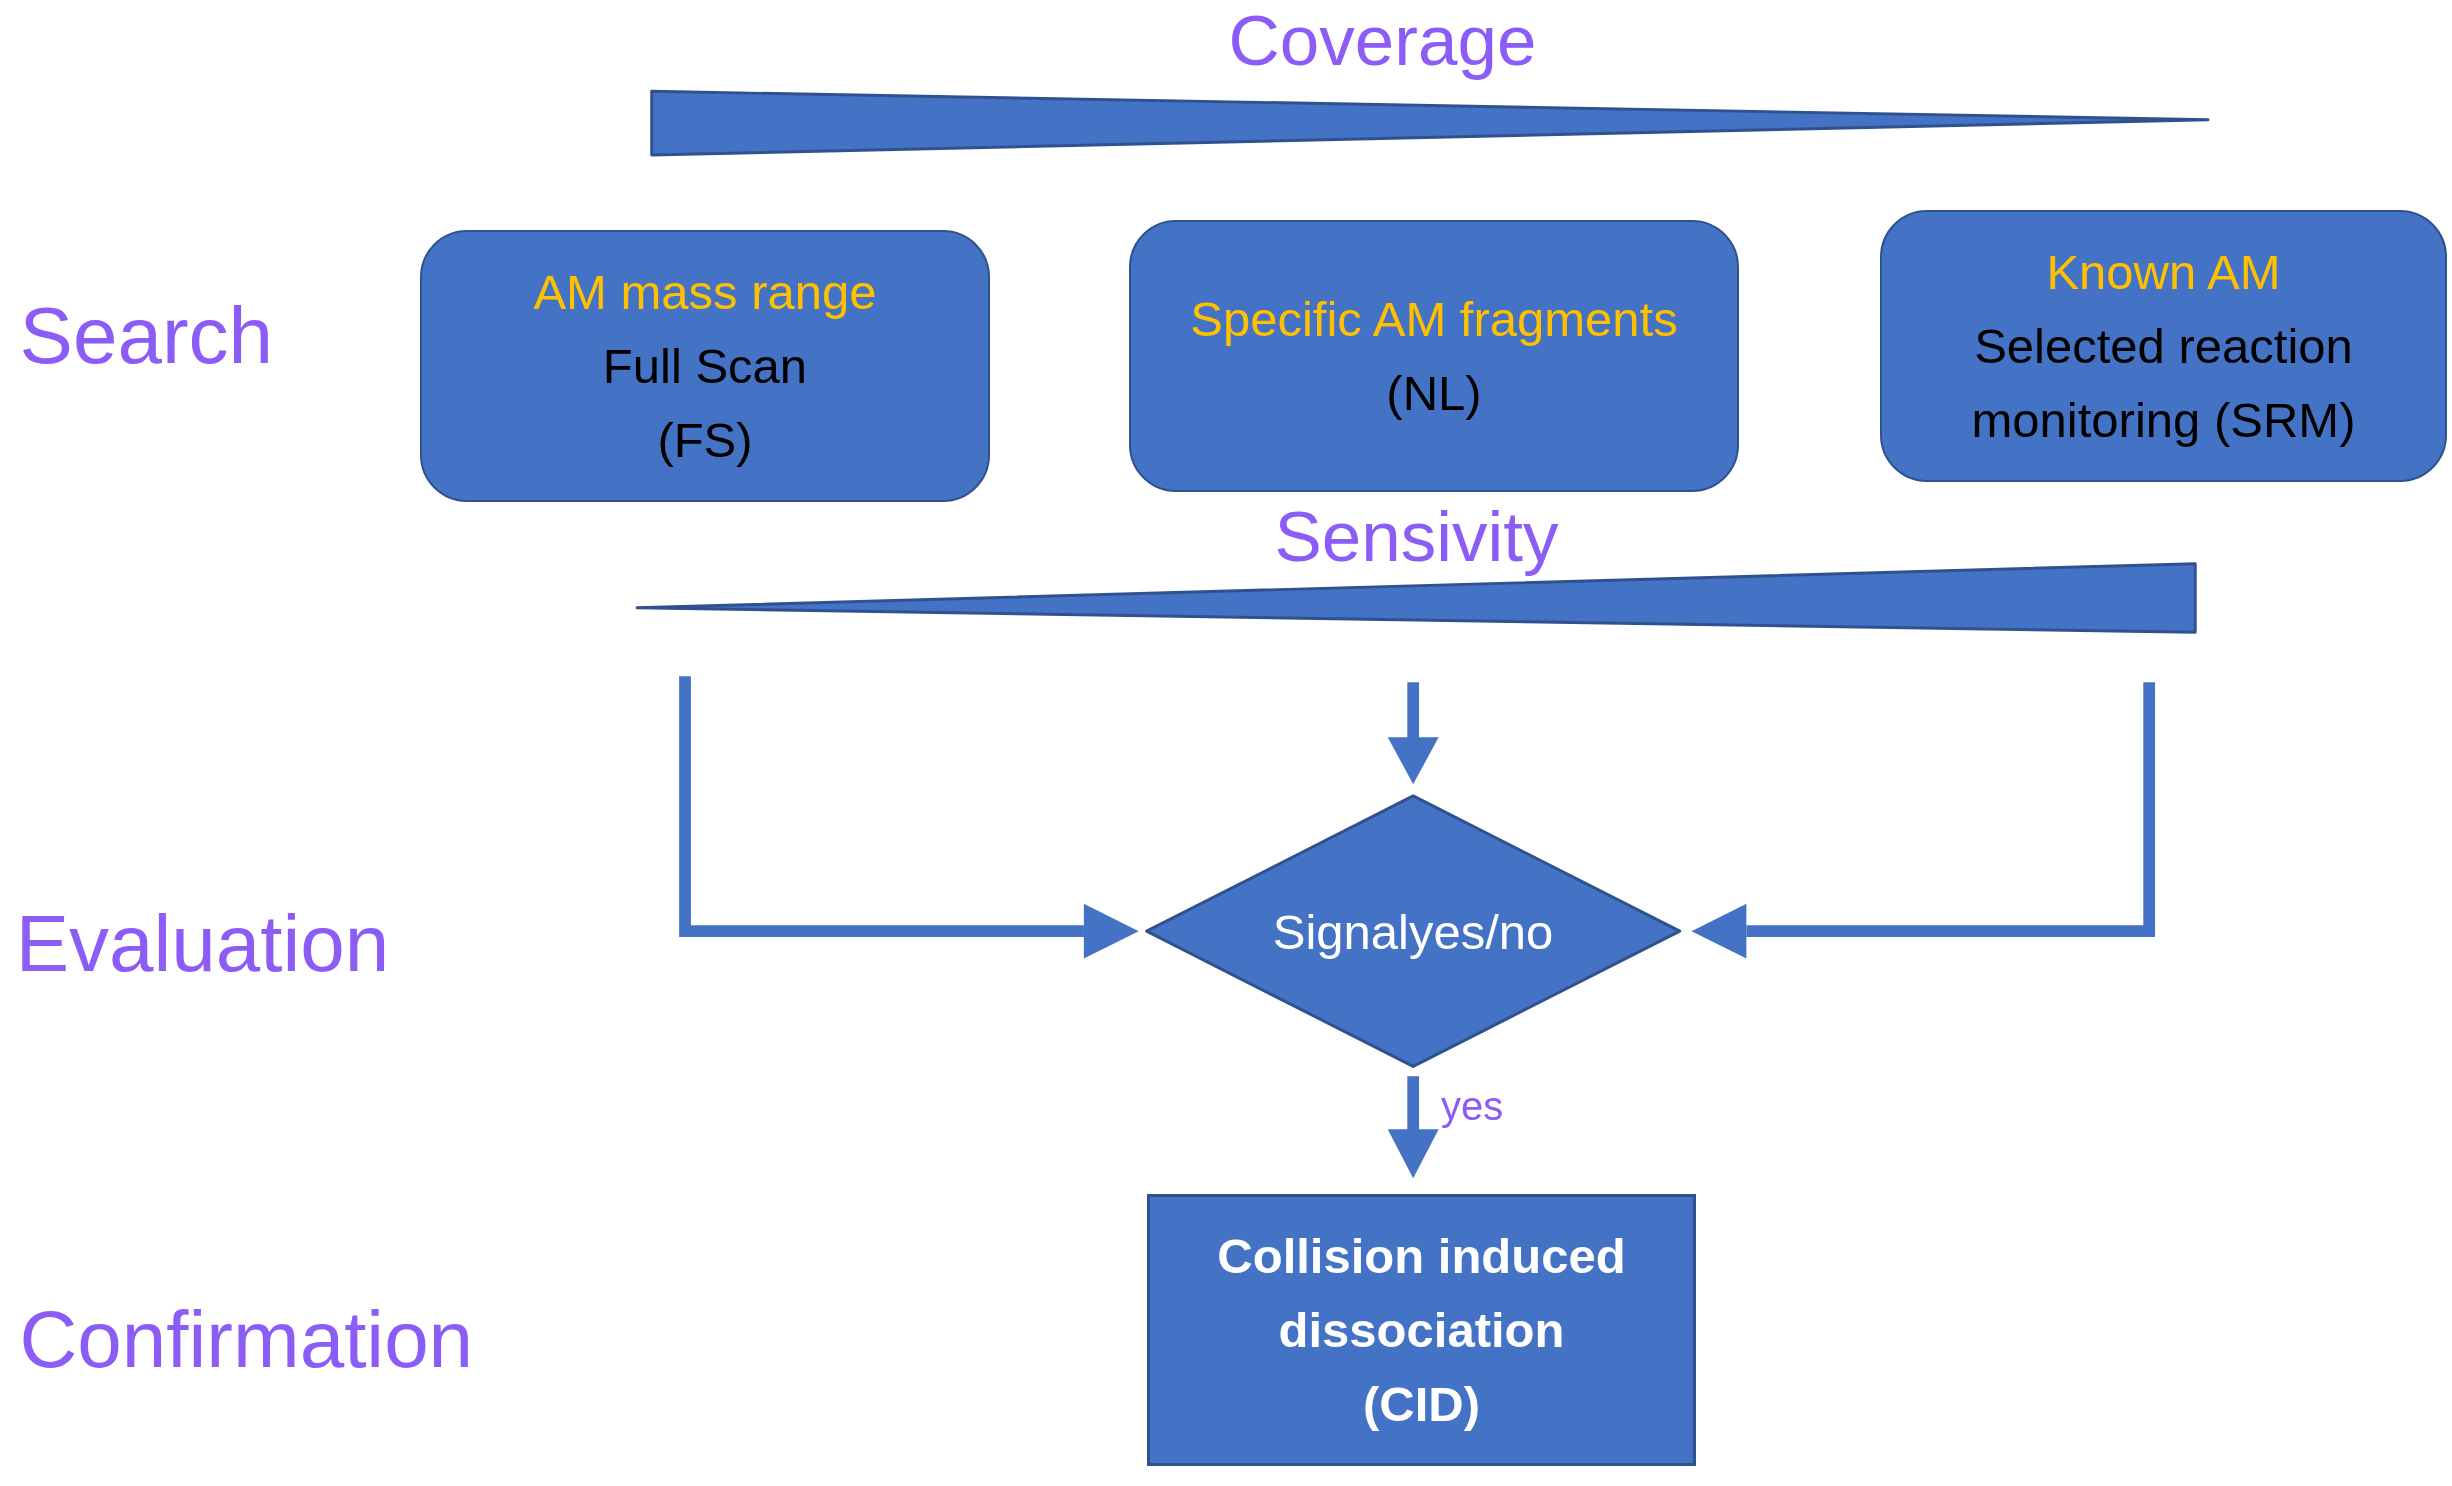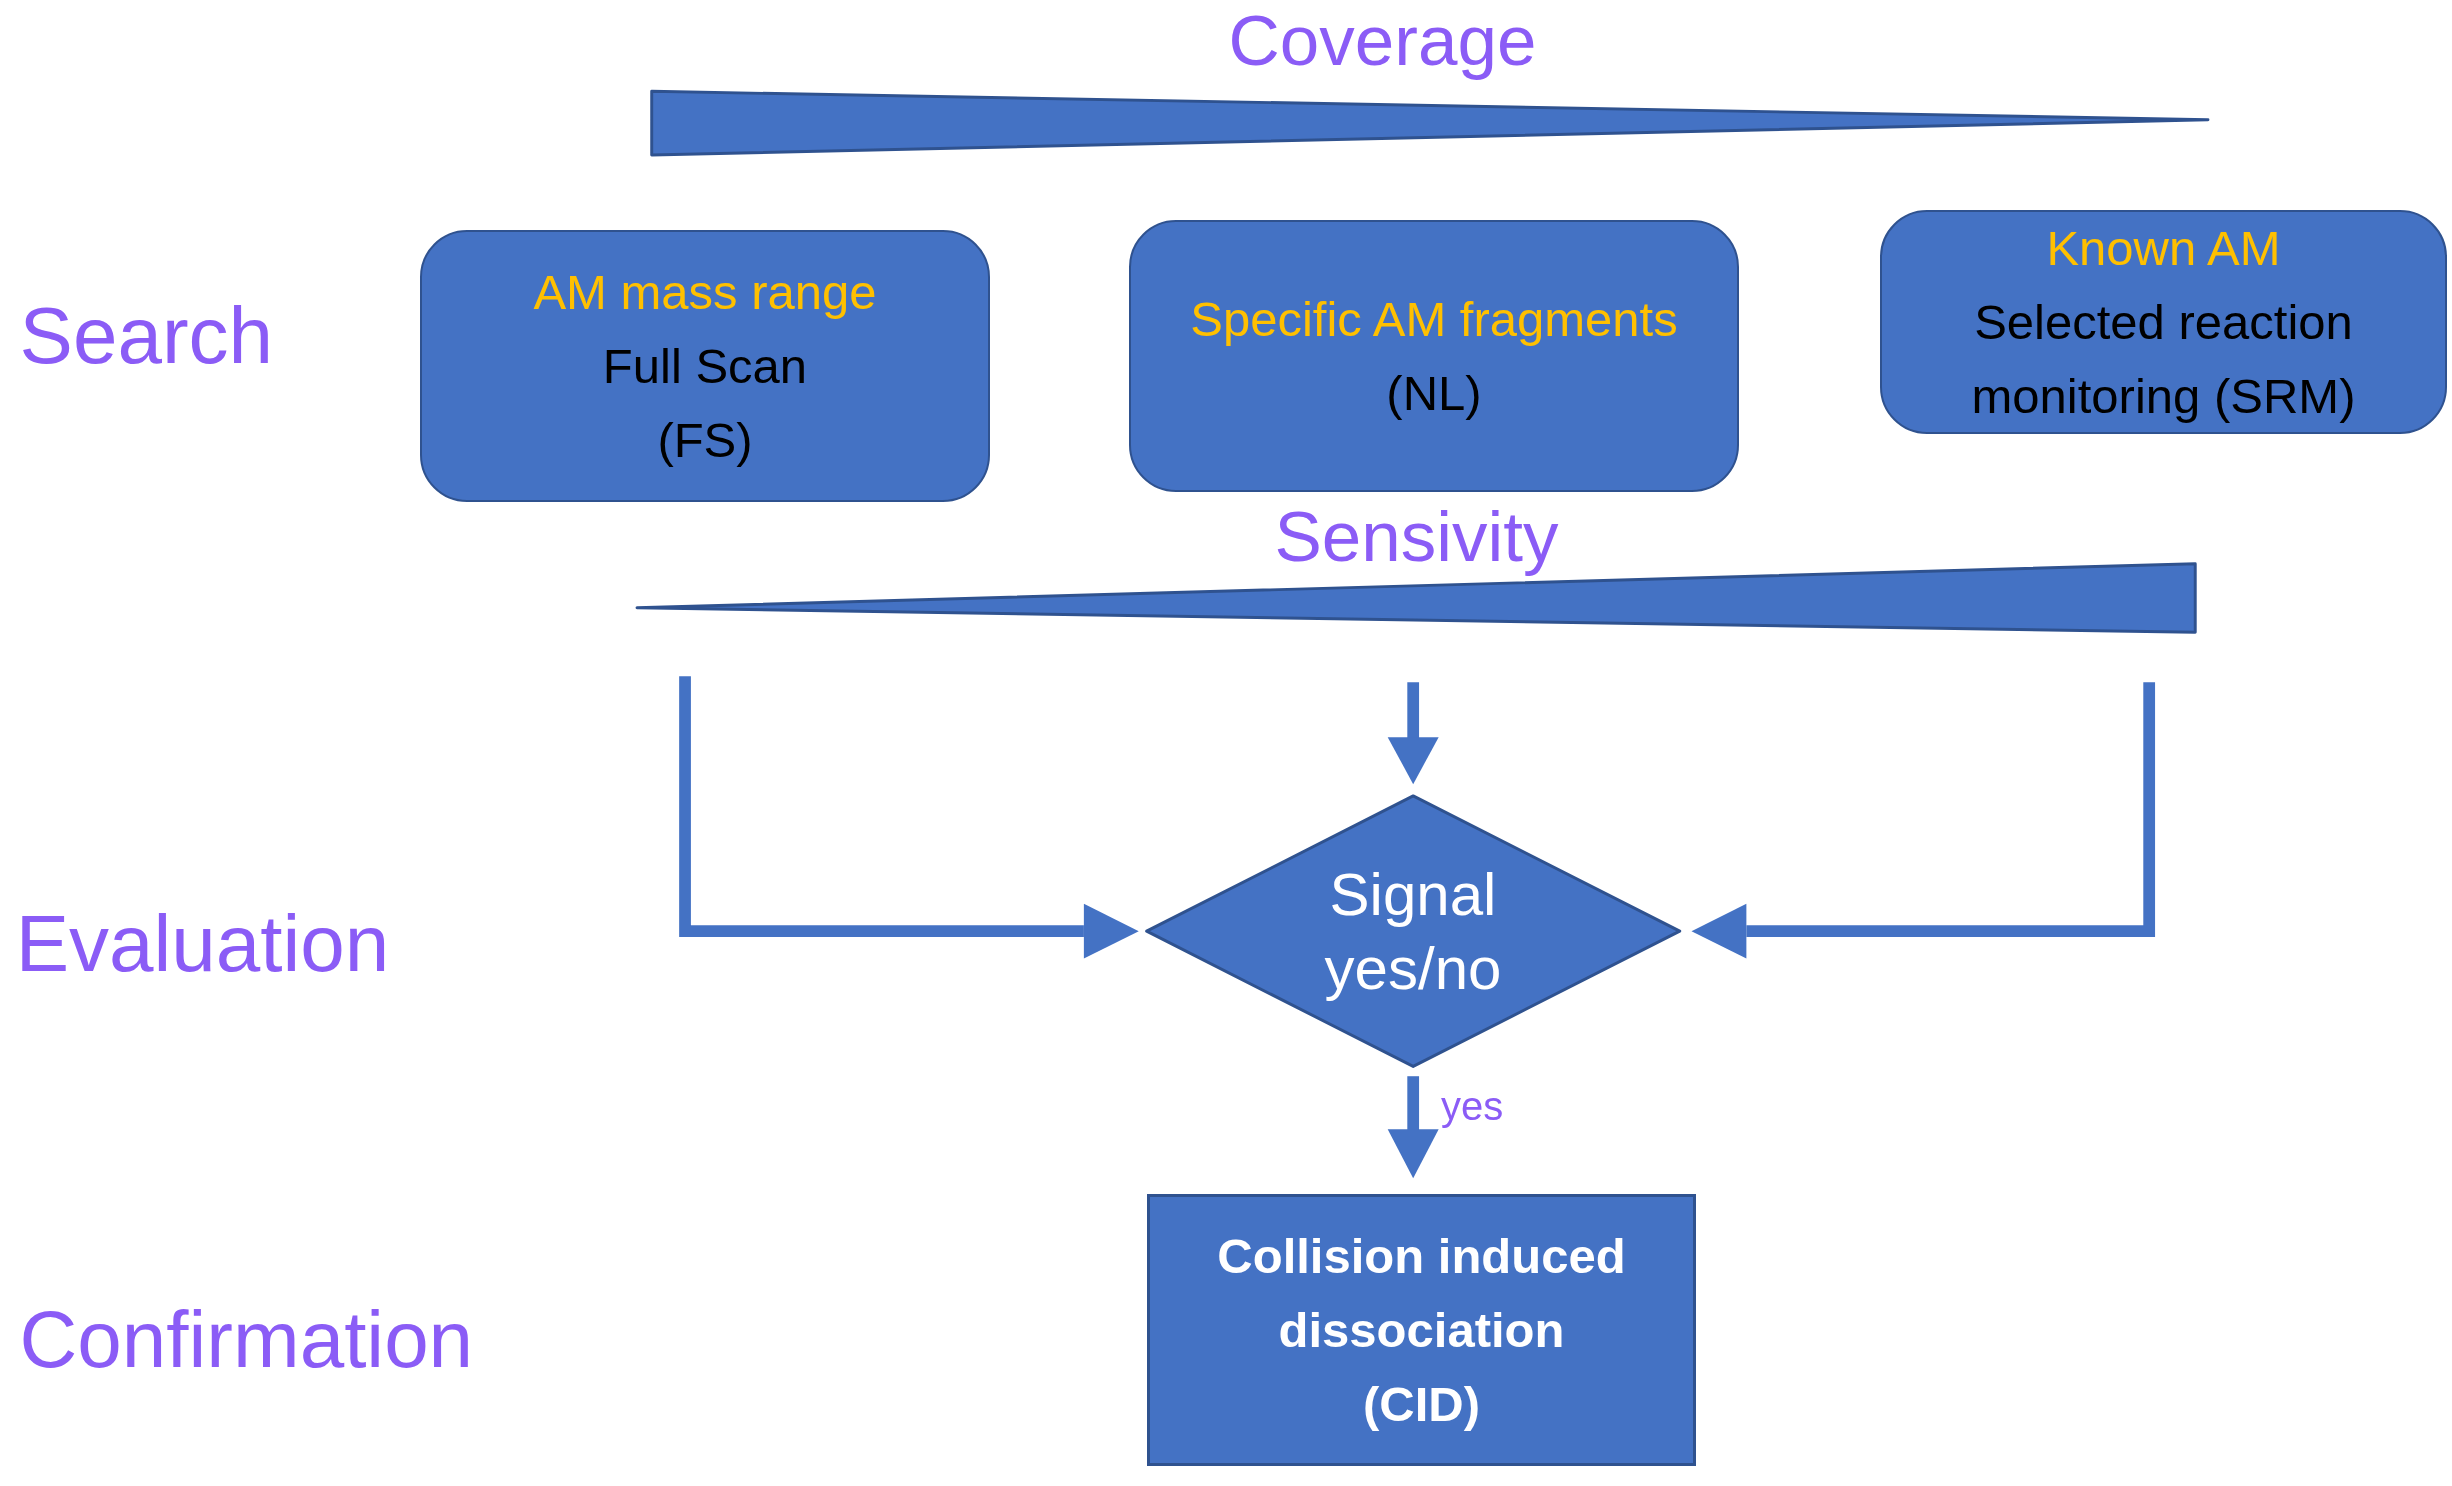--- a/index.html
+++ b/index.html
@@ -33,24 +33,24 @@
     border:3.9px solid #2F528F;
     display:flex;flex-direction:column;
     align-items:center;justify-content:center;
     text-align:center;
     font-size:49px;line-height:74px;
     color:#ffffff;
     font-weight:bold;
   }
   .dia-text{
     position:absolute;
-    display:flex;flex-direction:column;
+    display:flex;flex-direction:row;
     align-items:center;justify-content:center;
     text-align:center;
-    font-size:60px;line-height:74px;
+    font-size:49px;line-height:74px;
     color:#ffffff;
   }
   .hl{color:#FFC000;}
   .wt{color:#000000;}
 </style>
 </head>
 <body>
 
 <div class="canvas">
 
@@ -85,21 +85,21 @@
     <span class="hl">AM mass range</span>
     <span class="wt">Full Scan</span>
     <span class="wt">(FS)</span>
   </div>
 
   <div class="mbox" style="left:1129px;top:220px;width:610px;height:272px;">
     <span class="hl">Specific AM fragments</span>
     <span class="wt">(NL)</span>
   </div>
 
-  <div class="mbox" style="left:1880px;top:210px;width:567px;height:224px;">
+  <div class="mbox" style="left:1880px;top:210px;width:567px;height:272px;">
     <span class="hl">Known AM</span>
     <span class="wt">Selected reaction</span>
     <span class="wt">monitoring  (SRM)</span>
   </div>
 
   <div class="lbl title-lbl" style="left:1142px;top:496px;width:549px;">Sensivity</div>
 
   <div class="dia-text" style="left:1217px;top:853px;width:392px;height:157px;">
     <span>Signal</span>
     <span>yes/no</span>

